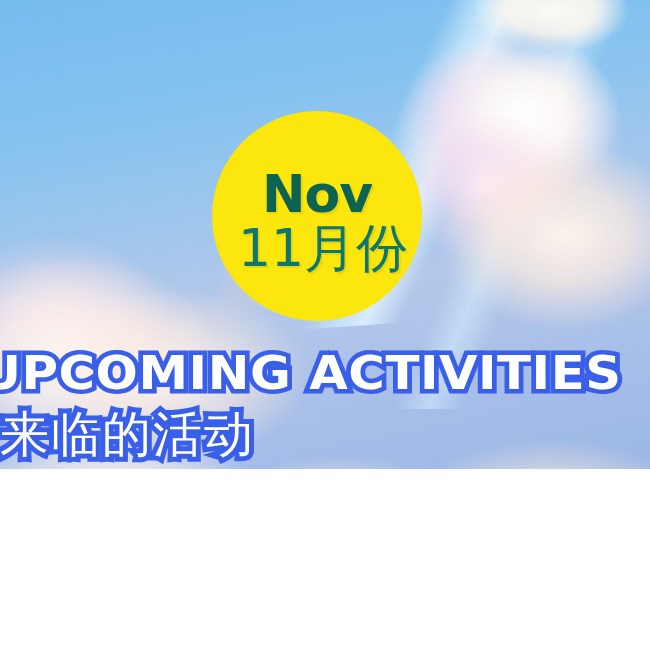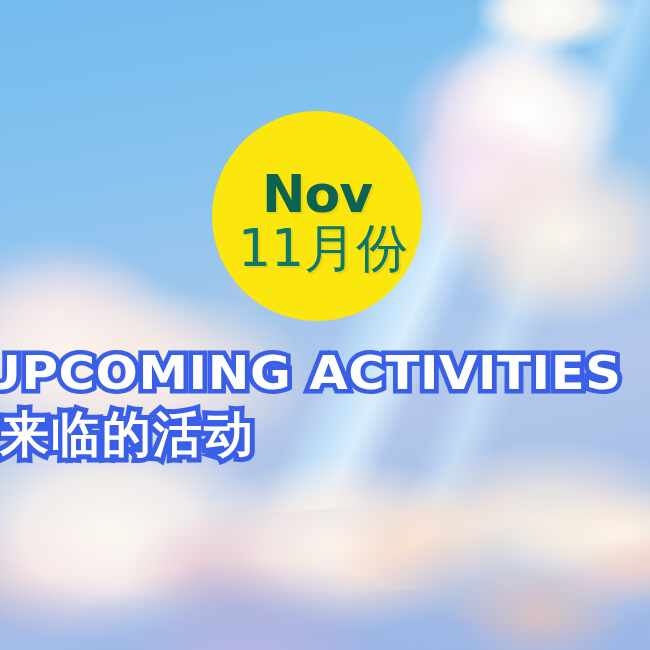--- a/index.html
+++ b/index.html
@@ -7,21 +7,21 @@
     padding: 0;
     background: #ffffff;
   }
   body {
     font-family: "Liberation Sans", sans-serif;
   }
 
   #poster {
     position: relative;
     width: 650px;
-    height: 650px;
+    height: 469px;
     overflow: hidden;
     background: #74b8ec;
   }
 
   
   .bg-layer {
     position: absolute;
     inset: 0;
     pointer-events: none;
   }
@@ -300,21 +300,21 @@
     -webkit-text-stroke: 9px #3a5fe8;
     paint-order: stroke fill;
     text-shadow:
        0 0 1px #3a5fe8,
        3px 4px 0 rgba(58,95,232,0.35);
     margin: 0;
   }
 
   .headline-cn {
     font-family: "DejaVu Sans", sans-serif;
-    font-weight: 700;
+    font-weight: 400;
     font-size: 49px;
     letter-spacing: 2px;
     color: #ffffff;
     line-height: 1.0;
     margin: 14px 0 0 0;
     -webkit-text-stroke: 10px #3a5fe8;
     paint-order: stroke fill;
     text-shadow:
        0 0 1px #3a5fe8,
        3px 4px 0 rgba(58,95,232,0.35);

